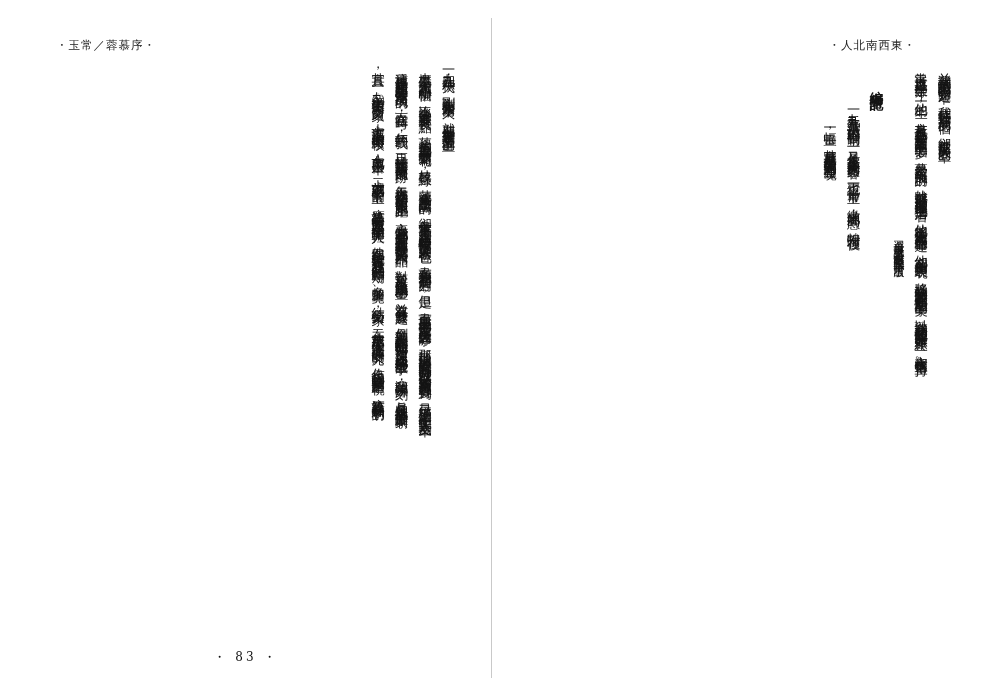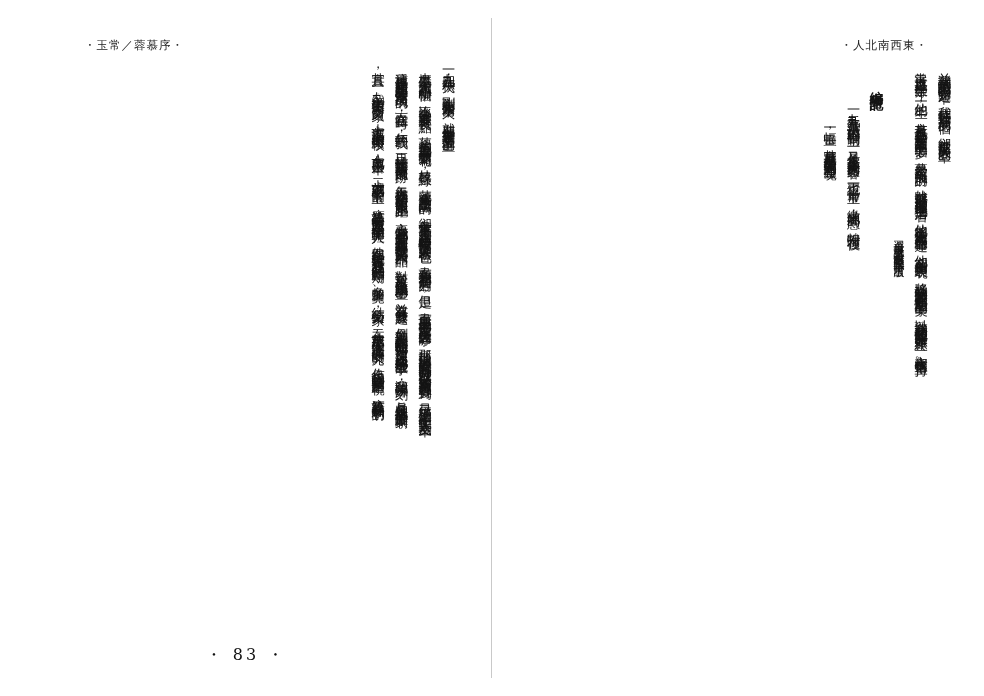--- a/index.html
+++ b/index.html
@@ -37,22 +37,22 @@
   }
   
   .runhead {
     position: absolute;
     top: 38px;
     font-size: 11.5px;
     letter-spacing: 1px;
     color: #222;
     white-space: nowrap;
   }
-  .runhead-left { left: 56px; margin-left: 28px; }
-  .runhead-right { right: 56px; margin-left: 28px; }
+  .runhead-left { left: 56px; }
+  .runhead-right { right: 68px; margin-left: 28px; }
 
   
   .colwrap {
     position: absolute;
     top: 62px;
     height: 560px;
     display: flex;
     flex-direction: row-reverse;
     align-items: flex-start;
   }
@@ -80,21 +80,21 @@
     font-size: 11px;
     letter-spacing: 1px;
   }
 
   
   .folio {
     position: absolute;
     bottom: 30px;
     width: 100%;
     text-align: center;
-    font-size: 16px;
+    font-size: 12px;
     letter-spacing: 3px;
     color: #111;
   }
 </style>
 </head>
 <body>
 
 <div class="spread">
 
   <div class="page">

